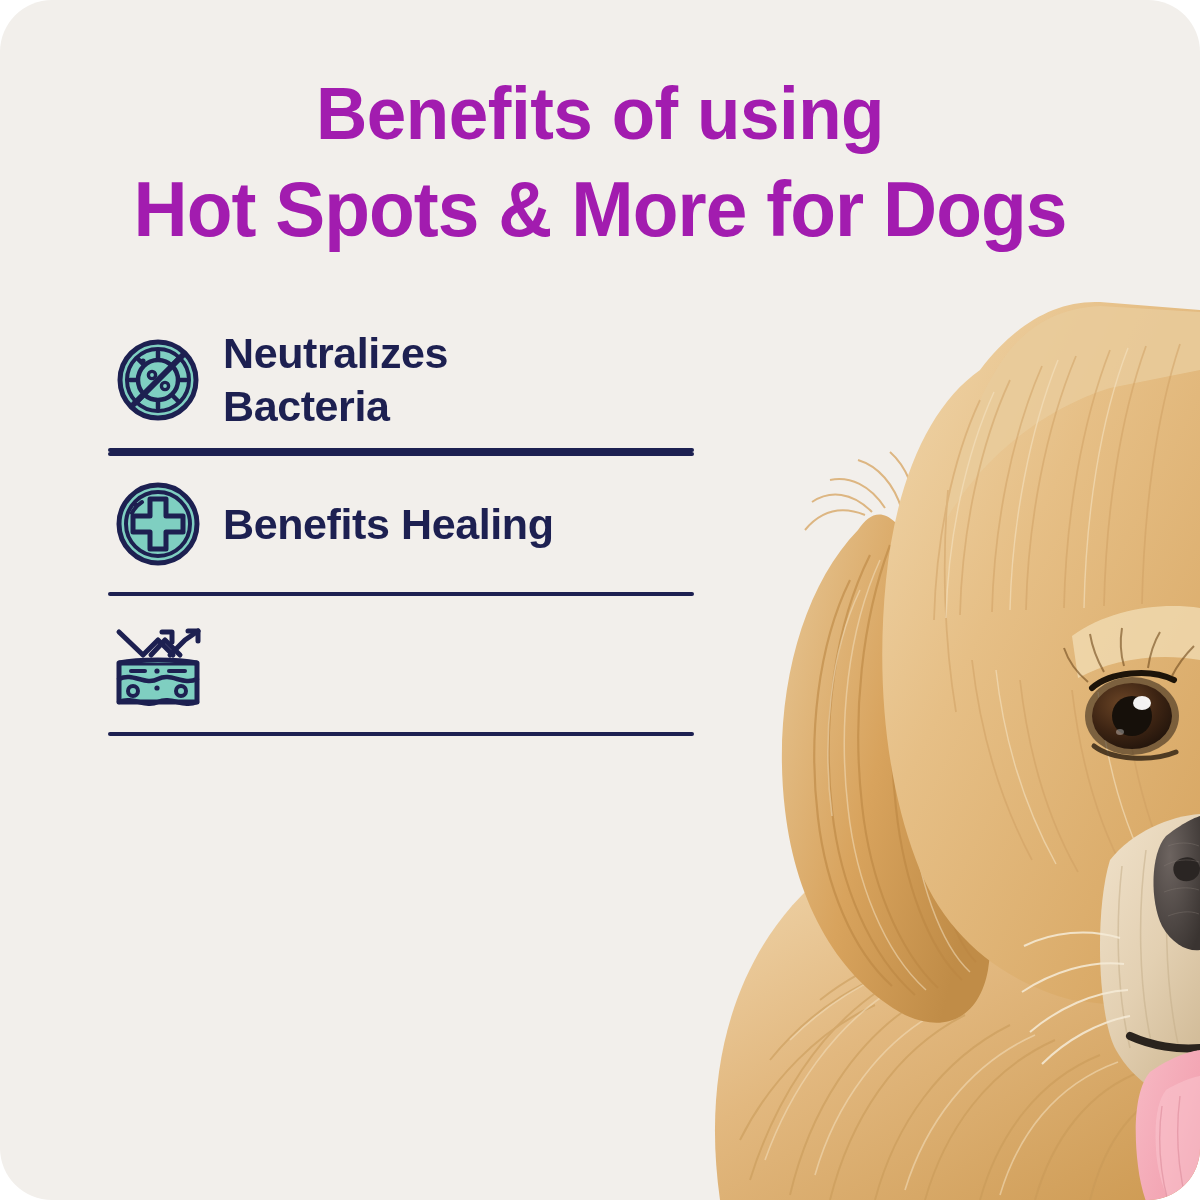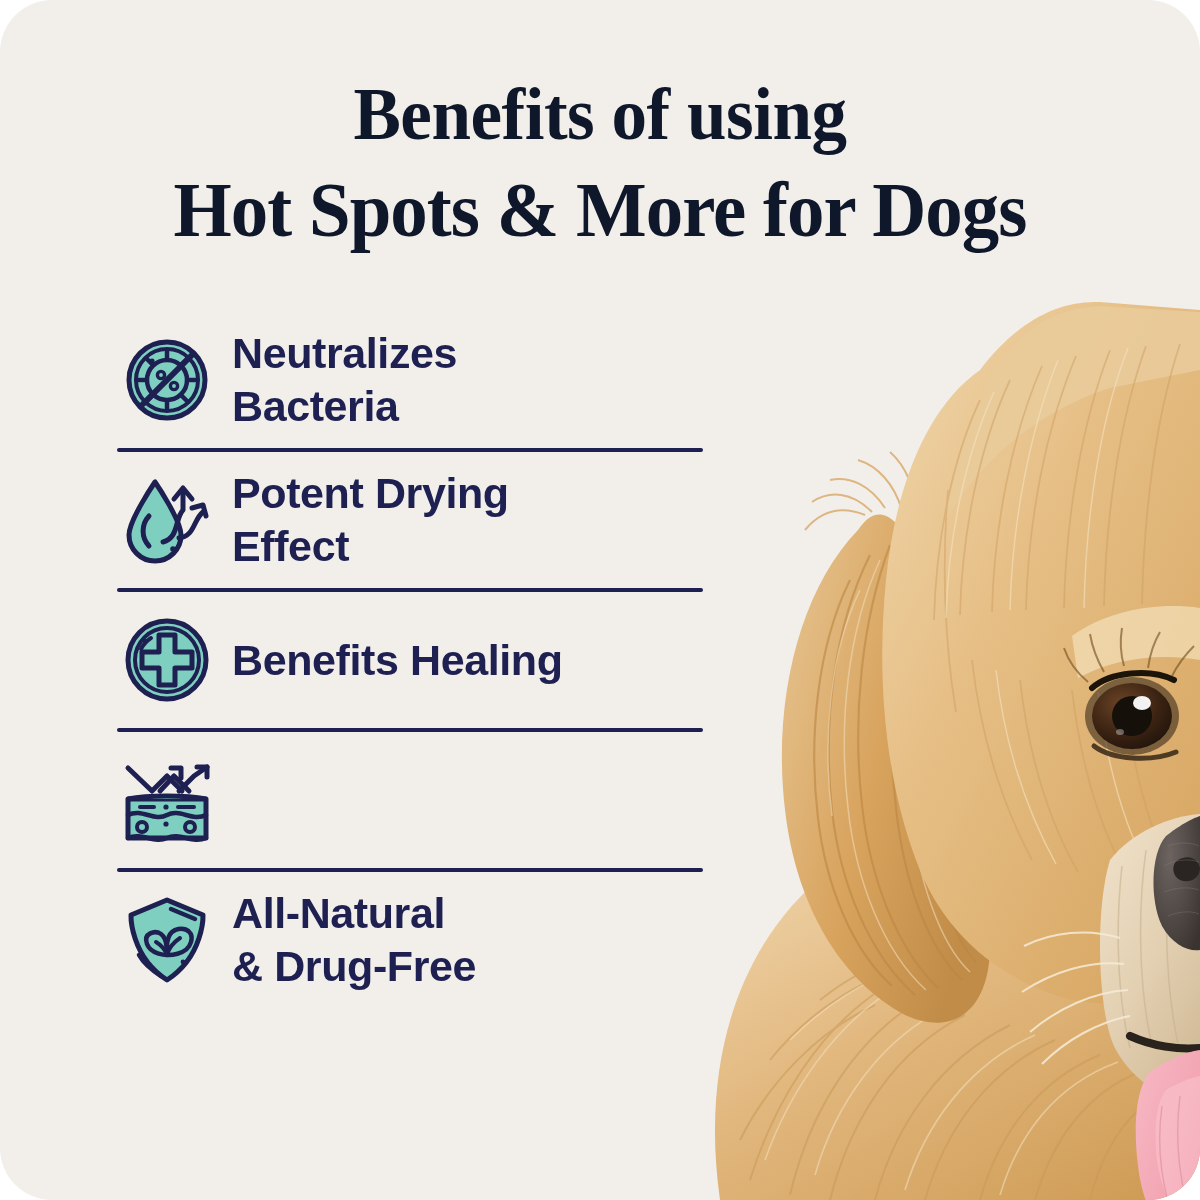--- a/index.html
+++ b/index.html
@@ -23,41 +23,41 @@
     box-sizing: border-box;
   }
 
   
   #title {
     position: absolute;
     top: 68px;
     left: 0;
     width: 1200px;
     text-align: center;
-    color: #0f172a;
-    font-family: Liberation Serif, serif;
+    color: #a21caf;
+    font-family: Liberation Sans, sans-serif;
     font-weight: 700;
     font-size: 74px;
     line-height: 1.25;
     letter-spacing: -0.5px;
   }
   #title .tline {
     display: block;
     white-space: nowrap;
     transform: scaleX(0.96);
   }
   #title .tline.l2 {
     font-size: 78px;
     letter-spacing: -1px;
   }
 
   
   #benefits {
     position: absolute;
-    left: 117px;
+    left: 108px;
     top: 312px;
     width: 588px;
   }
   .benefit-row {
     position: relative;
     display: flex;
     align-items: center;
     height: 136px;
     box-sizing: border-box;
   }
@@ -134,35 +134,20 @@
           <circle cx="31" cy="27" r="2.6" fill="#1D2051"></circle>
           <line x1="22" y1="70" x2="70" y2="22" stroke="#1D2051" stroke-width="6" stroke-linecap="round"></line>
         </svg>
       </div>
       <div class="blabel">Neutralizes
 Bacteria</div>
     </div>
 
     <div class="divider"></div>
 
-    <div class="benefit-row">
-      <div class="bicon">
-        <svg width="92" height="96" viewBox="0 0 92 96">
-          <path d="M34 10 C34 10 8 48 8 63 A26 26 0 0 0 60 63 C60 48 34 10 34 10 Z" fill="#7FCFC1" stroke="#1D2051" stroke-width="5" stroke-linejoin="round"></path>
-          <path d="M28 74 A22 22 0 0 1 28 44" fill="none" stroke="#1D2051" stroke-width="5" stroke-linecap="round"></path>
-          <circle cx="52" cy="77" r="2.8" fill="#1D2051"></circle>
-          <path d="M42 70 C58 66 54 46 62 38 L62 18" fill="none" stroke="#1D2051" stroke-width="5" stroke-linecap="round" stroke-linejoin="round"></path>
-          <polyline points="53,27 62,16 71,27" fill="none" stroke="#1D2051" stroke-width="5" stroke-linecap="round" stroke-linejoin="round"></polyline>
-          <path d="M58 66 C74 64 72 48 82 40" fill="none" stroke="#1D2051" stroke-width="5" stroke-linecap="round" stroke-linejoin="round"></path>
-          <polyline points="71,36 82,33 85,44" fill="none" stroke="#1D2051" stroke-width="5" stroke-linecap="round" stroke-linejoin="round"></polyline>
-        </svg>
-      </div>
-      <div class="blabel">Potent Drying
-Effect</div>
-    </div>
 
     <div class="divider"></div>
 
     <div class="benefit-row">
       <div class="bicon">
         <svg width="92" height="92" viewBox="0 0 92 92">
           <circle cx="46" cy="46" r="39" fill="#7FCFC1" stroke="#1D2051" stroke-width="5"></circle>
           <circle cx="46" cy="46" r="32" fill="none" stroke="#1D2051" stroke-width="4"></circle>
           <path d="M20 35 A29 29 0 0 1 30 24" fill="none" stroke="#1D2051" stroke-width="4" stroke-linecap="round"></path>
           <circle cx="24" cy="27" r="2.3" fill="#1D2051"></circle>
@@ -193,36 +178,20 @@
           <circle cx="48" cy="53" r="2.6" fill="#1D2051"></circle>
           <circle cx="48" cy="70" r="2.6" fill="#1D2051"></circle>
           <circle cx="24" cy="73" r="5" fill="none" stroke="#1D2051" stroke-width="4"></circle>
           <circle cx="72" cy="73" r="5" fill="none" stroke="#1D2051" stroke-width="4"></circle>
         </svg>
       </div>
     </div>
 
     <div class="divider"></div>
 
-    <div class="benefit-row">
-      <div class="bicon">
-        <svg width="92" height="96" viewBox="0 0 92 96">
-          <path d="M46 8 L82 23 C82 23 83 64 46 88 C9 64 10 23 10 23 Z" fill="#7FCFC1" stroke="#1D2051" stroke-width="5" stroke-linejoin="round"></path>
-          <path d="M50 17 L74 27" fill="none" stroke="#1D2051" stroke-width="4.5" stroke-linecap="round"></path>
-          <path d="M18 63 C23 72 32 79 40 84" fill="none" stroke="#1D2051" stroke-width="4.5" stroke-linecap="round"></path>
-          <circle cx="62" cy="70" r="2.4" fill="#1D2051"></circle>
-          <path d="M46 63 C46 63 30 63 26 52 C22 41 34 38 40 42 C47 47 46 63 46 63 Z" fill="none" stroke="#1D2051" stroke-width="4.5" stroke-linejoin="round"></path>
-          <path d="M46 63 C46 63 66 64 70 50 C74 36 58 34 51 40 C44 46 46 63 46 63 Z" fill="none" stroke="#1D2051" stroke-width="4.5" stroke-linejoin="round"></path>
-          <path d="M46 63 C48 55 53 50 59 46" fill="none" stroke="#1D2051" stroke-width="4" stroke-linecap="round"></path>
-          <path d="M46 63 C44 57 40 53 35 50" fill="none" stroke="#1D2051" stroke-width="4" stroke-linecap="round"></path>
-        </svg>
-      </div>
-      <div class="blabel">All-Natural
-&amp; Drug-Free</div>
-    </div>
 
   </div>
 
   <div id="dog">
     <svg width="520" height="1040" viewBox="0 0 520 1040">
       <defs>
         <linearGradient id="furA" x1="0" y1="0" x2="1" y2="0.4">
           <stop offset="0%" stop-color="#e8c189"></stop>
           <stop offset="35%" stop-color="#e0b273"></stop>
           <stop offset="70%" stop-color="#d9a55f"></stop>

